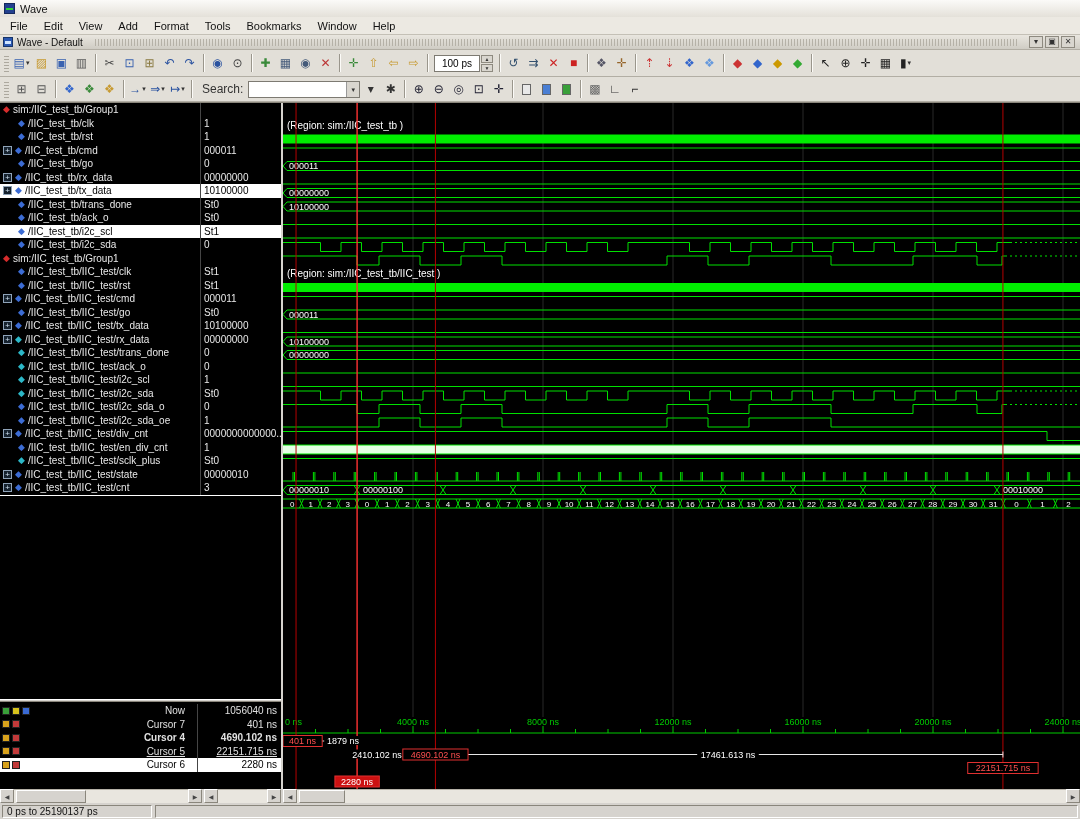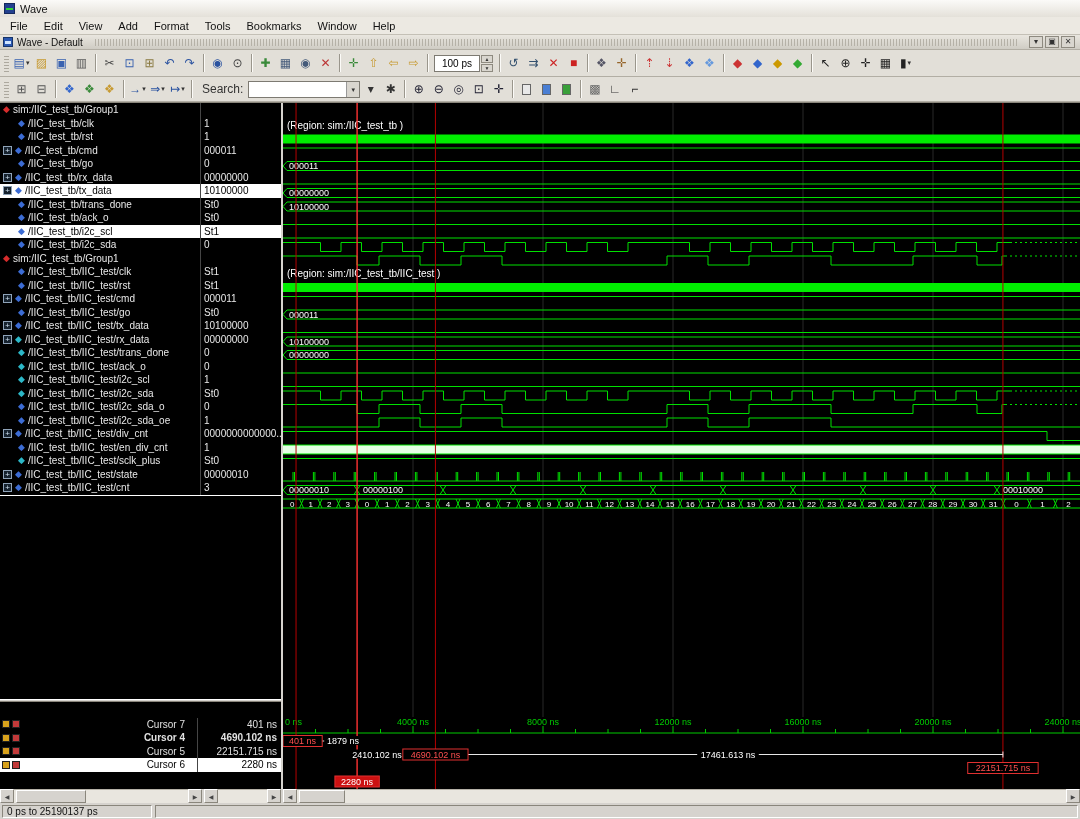--- a/index.html
+++ b/index.html
@@ -431,37 +431,46 @@
             <span class="exp">+</span>
             <span class="dia in">◆</span>
             <span>/IIC_test_tb/IIC_test/cnt</span>
           </div>
           <div class="vl">3</div>
         </div>
         <div class="insertline" style="top: 391.5px;"></div>
       </div>
     <div class="hsplit"></div>
     <div class="cursorpane" id="cursorpane">
+        <div class="cur-row" style="top: 2px;">
+          <span class="cicons">
+            <span class="ci" style="background: rgb(58, 160, 58);"></span>
+            <span class="ci" style="background: rgb(214, 194, 28);"></span>
+            <span class="ci" style="background: rgb(58, 106, 212);"></span>
+          </span>
+          <span class="cl">Now</span>
+          <span class="cv">1056040 ns</span>
+        </div>
         <div class="cur-row" style="top: 15.5px;">
           <span class="cicons">
             <span class="ci" style="background: rgb(216, 162, 28);"></span>
             <span class="ci" style="background: rgb(194, 58, 58);"></span>
           </span>
           <span class="cl">Cursor 7</span>
           <span class="cv">401 ns</span>
         </div>
         <div class="cur-row" style="top: 29px; font-weight: bold;">
           <span class="cicons">
             <span class="ci" style="background: rgb(216, 162, 28);"></span>
             <span class="ci" style="background: rgb(194, 58, 58);"></span>
           </span>
           <span class="cl">Cursor 4</span>
           <span class="cv">4690.102 ns</span>
         </div>
-        <div class="cur-row" style="top: 42.5px;">
+        <div class="cur-row" style="top: 42.5px; text-decoration: underline;">
           <span class="cicons">
             <span class="ci" style="background: rgb(216, 162, 28);"></span>
             <span class="ci" style="background: rgb(194, 58, 58);"></span>
           </span>
           <span class="cl">Cursor 5</span>
           <span class="cv">22151.715 ns</span>
         </div>
         <div class="cur-row sel" style="top: 56px;">
           <span class="cicons">
             <span class="ci" style="background: rgb(216, 162, 28);"></span>

